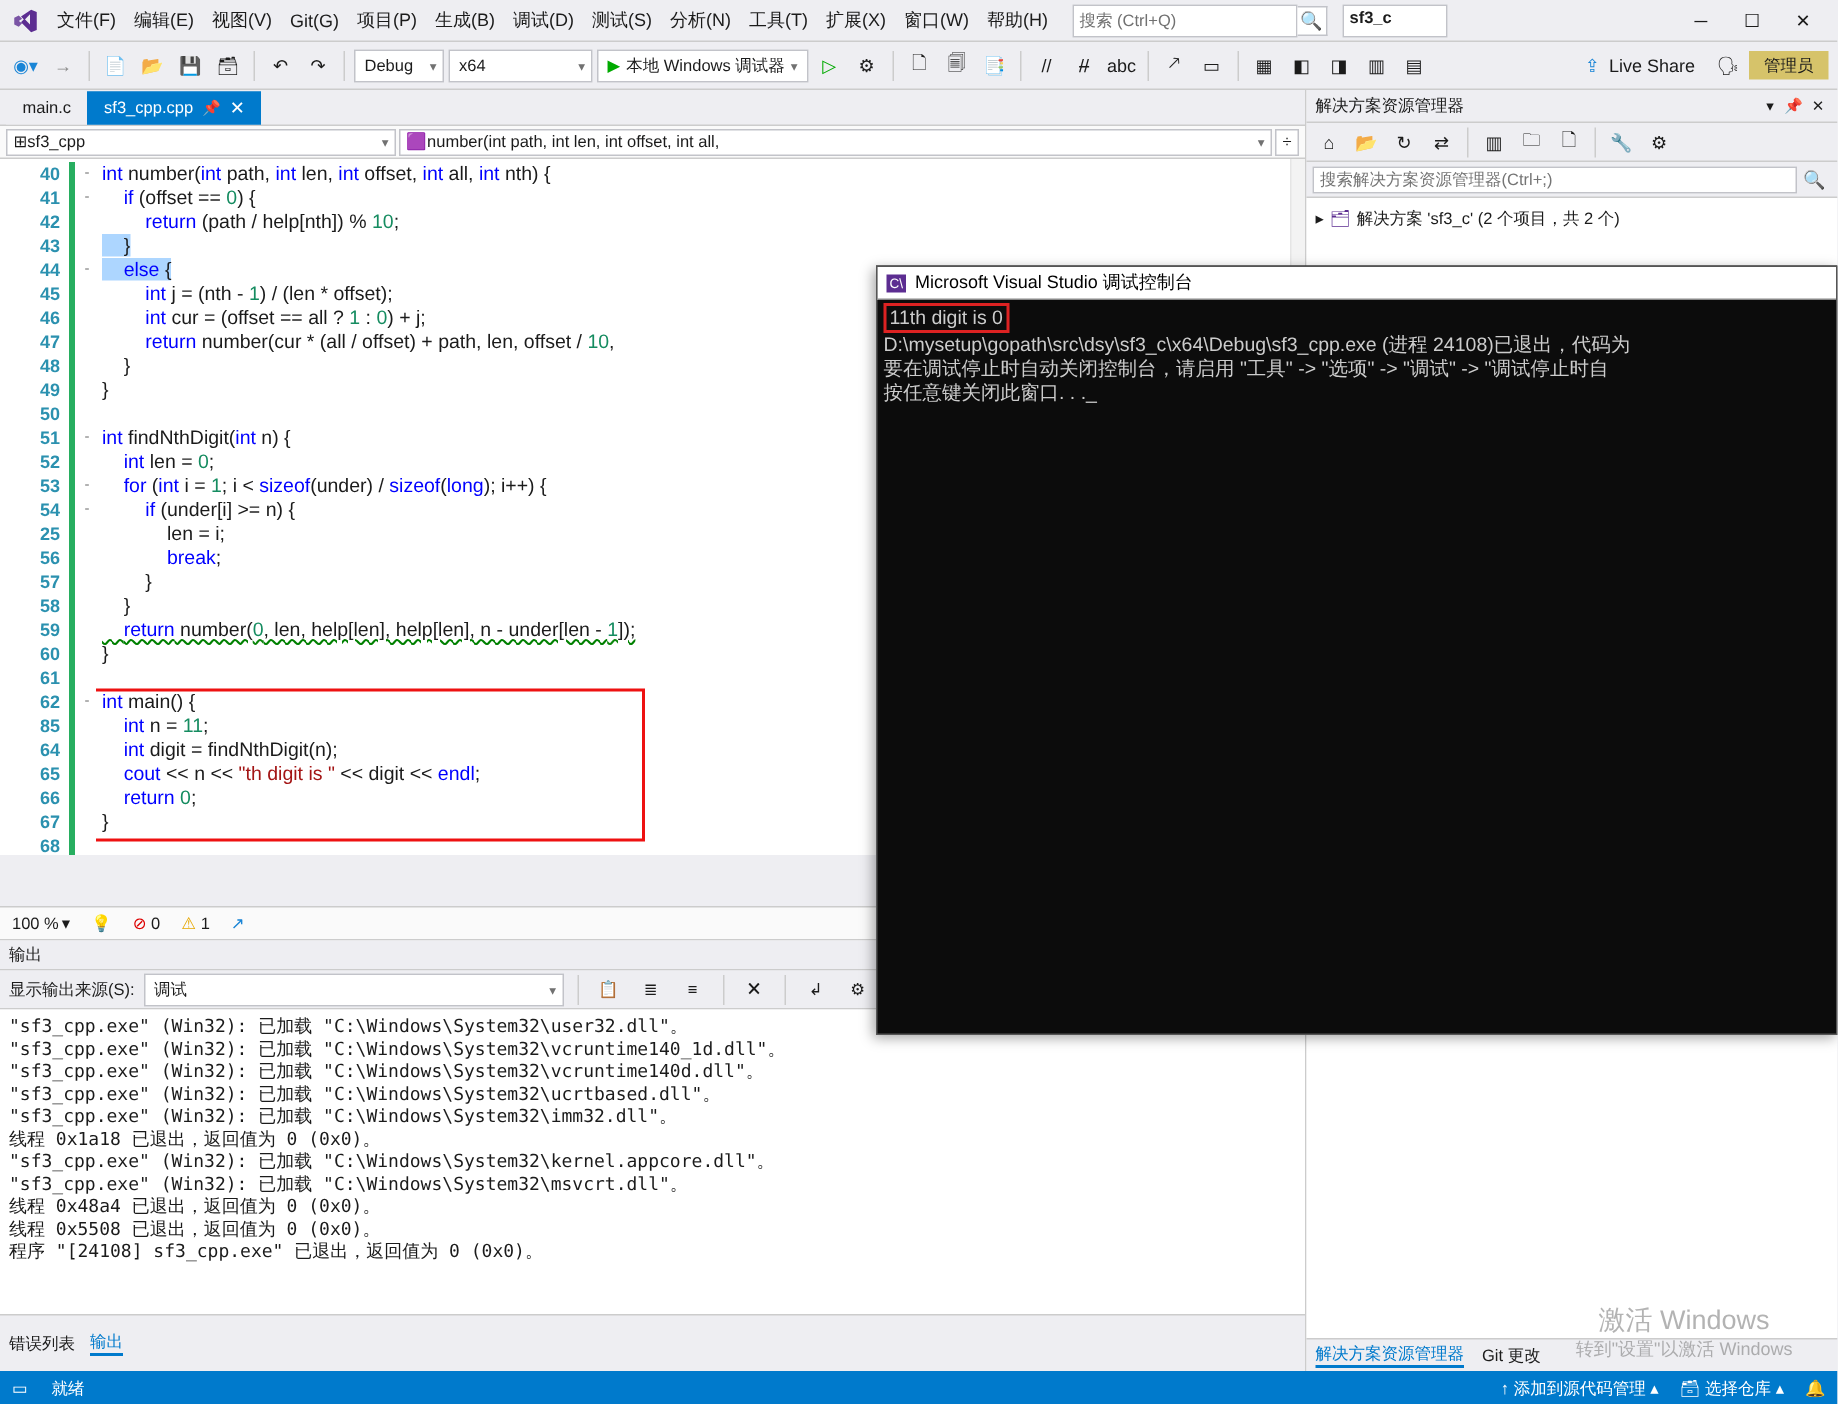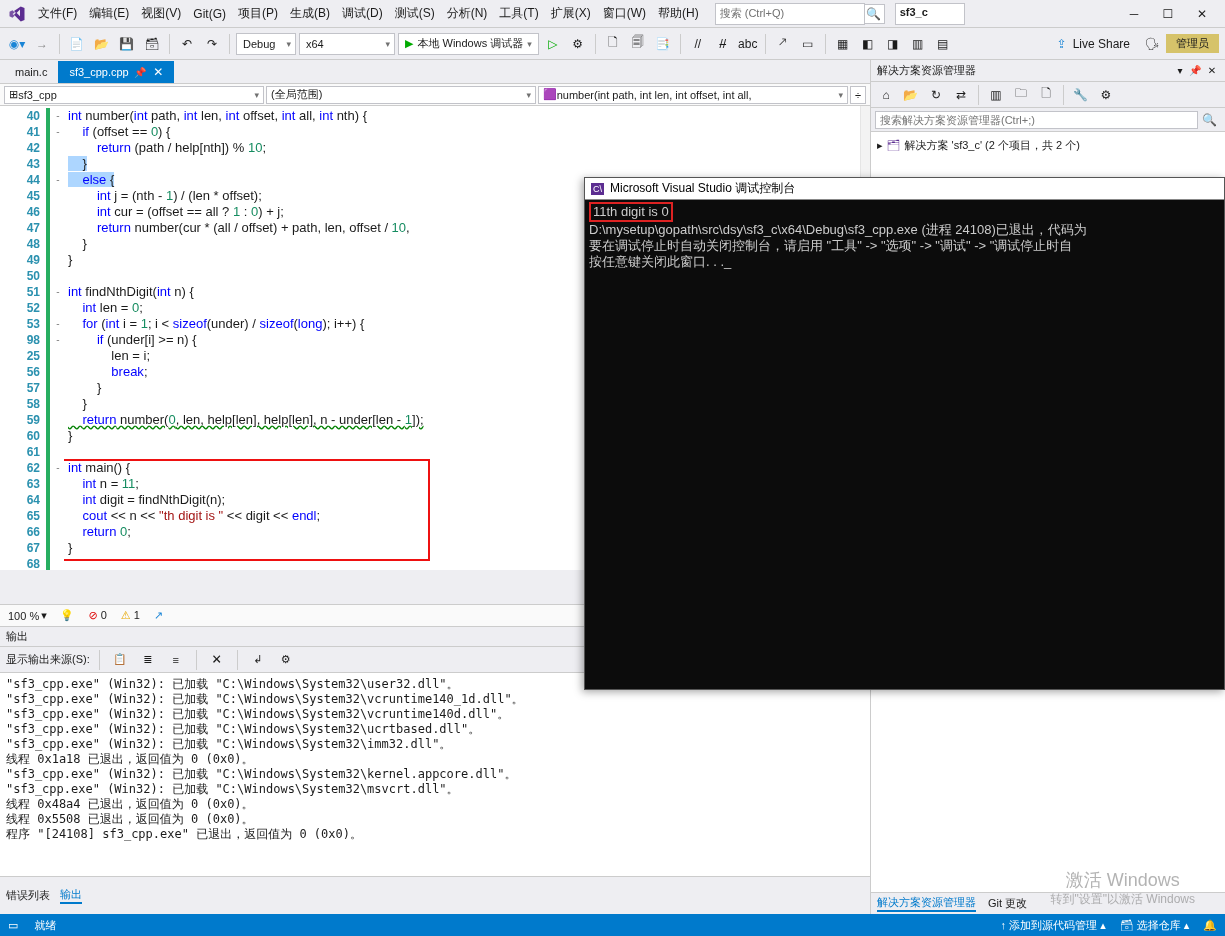--- a/index.html
+++ b/index.html
@@ -160,53 +160,50 @@
         </div>
       <div class="tab active">
           <span>sf3_cpp.cpp</span>
           <span class="pin">📌</span>
           <span class="close">✕</span>
         </div>
     </div>
 
     <div class="navbar">
       <div class="navcombo" style="flex:0 0 260px">⊞ <span>sf3_cpp</span></div>
-      <div class="navcombo" style="flex:0 0 270px">
-          <span>(全局范围)</span>
-        </div>
       <div class="navcombo">🟪 <span>number(int path, int len, int offset, int all,</span></div>
       <div class="navbtn">÷</div>
     </div>
 
     <div class="code-area">
       <div class="gutter" id="gutter">
           <div>40</div>
           <div>41</div>
           <div>42</div>
           <div>43</div>
           <div>44</div>
           <div>45</div>
           <div>46</div>
           <div>47</div>
           <div>48</div>
           <div>49</div>
           <div>50</div>
           <div>51</div>
           <div>52</div>
           <div>53</div>
-          <div>98</div>
+          <div>54</div>
           <div>25</div>
           <div>56</div>
           <div>57</div>
           <div>58</div>
           <div>59</div>
           <div>60</div>
           <div>61</div>
           <div>62</div>
-          <div>63</div>
+          <div>85</div>
           <div>64</div>
           <div>65</div>
           <div>66</div>
           <div>67</div>
           <div>68</div>
         </div>
       <div class="marker-col" id="markers">
           <div class="marker"></div>
           <div class="marker"></div>
           <div class="marker"></div>
@@ -283,20 +280,21 @@
       <div class="output-header">
         <span>输出</span>
         <div class="hdr-ctl">
             <span>▾</span>
             <span>📌</span>
             <span>✕</span>
           </div>
       </div>
       <div class="output-tools">
         <span>显示输出来源(S):</span>
+        <div class="tcombo" style="width:280px">调试</div>
         <div class="tsep"></div>
         <div class="tbtn">📋</div>
         <div class="tbtn">≣</div>
         <div class="tbtn">≡</div>
         <div class="tsep"></div>
         <div class="tbtn">🗙</div>
         <div class="tsep"></div>
         <div class="tbtn">↲</div>
         <div class="tbtn">⚙</div>
       </div>

